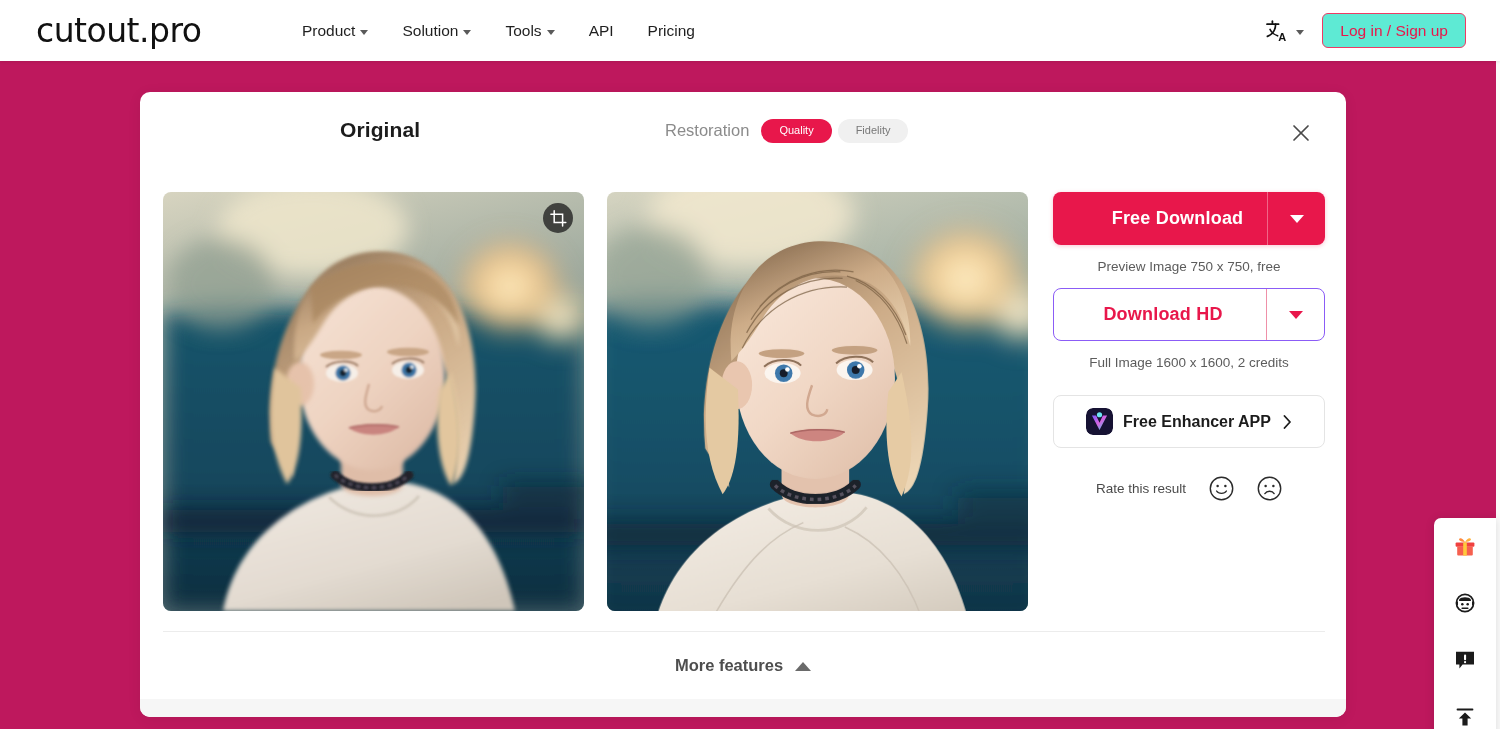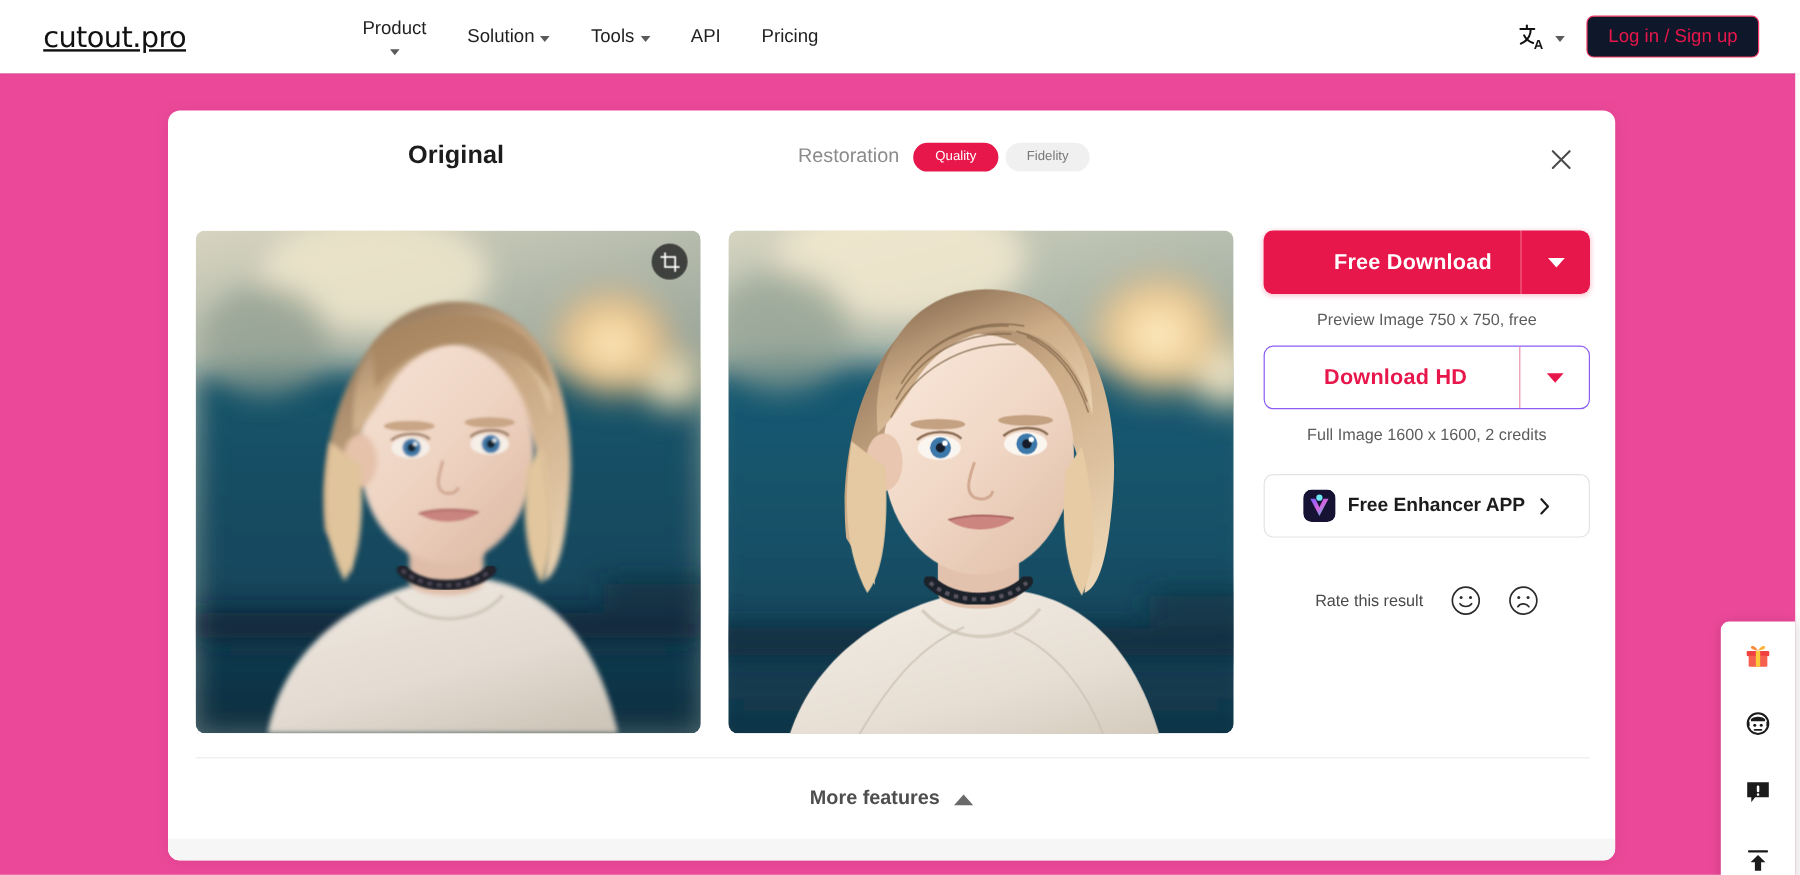--- a/index.html
+++ b/index.html
@@ -15,72 +15,71 @@
   .header {
     position: absolute; top: 0; left: 0;
     width: 1500px; height: 61px;
     background: #ffffff;
     box-shadow: 0 1px 3px rgba(0,0,0,0.10);
     display: flex; align-items: center;
     z-index: 50;
   }
   .logo {
     position: absolute; left: 36px; top: 11px;
-    font-size: 24px; font-weight: 400;
+    font-size: 33px; font-weight: 400;
     letter-spacing: -0.5px;
     color: #111111;
     font-family: "DejaVu Sans", sans-serif;
     line-height: 40px;
     white-space: nowrap;
-    text-decoration: underline;
   }
   .nav {
     position: absolute; left: 295px; top: 0;
     height: 61px;
     display: flex; align-items: center; gap: 0px;
   }
   .nav-item {
     display: flex; align-items: center; gap: 5px;
     font-size: 15.5px; color: #1f1f1f;
     padding: 6px 17px;
     cursor: pointer; white-space: nowrap;
   }
-  .nav-item:first-child { padding-left: 7px; flex-direction: column; }
+  .nav-item:first-child { padding-left: 7px; }
   .caret-down {
     width: 0; height: 0;
     border-left: 4px solid transparent;
     border-right: 4px solid transparent;
     border-top: 5px solid #5a5a5a;
     margin-top: 3px;
   }
   .hdr-right {
     position: absolute; right: 34px; top: 0;
     height: 61px; display: flex; align-items: center; gap: 18px;
   }
   .lang {
     display: flex; align-items: center; gap: 6px; cursor: pointer;
   }
   .lang-icon { display:block; }
   .btn-login {
     border: 1px solid #ee3a64;
     color: #e8174b;
-    background: #0f172a;
+    background: #5eead4;
     border-radius: 6px;
     font-size: 15.5px;
     padding: 9px 17px;
     cursor: pointer;
     white-space: nowrap;
     line-height: 1;
   }
 
   
   .page {
     position: absolute; top: 61px; left: 0;
     width: 1496px; height: 668px;
-    background: #ec4899;
+    background: #be185d;
   }
   .card {
     position: absolute;
     left: 140px; top: 31px;
     width: 1206px; height: 625px;
     background: #ffffff;
     border-radius: 10px;
     box-shadow: 0 2px 14px rgba(0,0,0,0.07);
     overflow: hidden;
   }
@@ -195,21 +194,21 @@
     border: 1px solid #e4e4e4;
     border-radius: 8px;
     display: flex; align-items: center; justify-content: center; gap: 10px;
     cursor: pointer;
   }
   .app-icon { width: 27px; height: 27px; border-radius: 7px; display:block; }
   .btn-app .lbl { font-size: 16px; font-weight: bold; color: #1c1c1c; }
   .chev-right { margin-left: 2px; display:block; }
 
   .rate-row {
-    margin-top: 40px;
+    margin-top: 28px;
     display: flex; align-items: center; justify-content: center; gap: 23px;
   }
   .rate-label { font-size: 13.5px; color: #4a4a4a; }
   .face { cursor: pointer; display:block; }
 
   
   .divider {
     position: absolute; left: 23px; top: 539px;
     width: 1162px; height: 1px; background: #ececec;
   }

